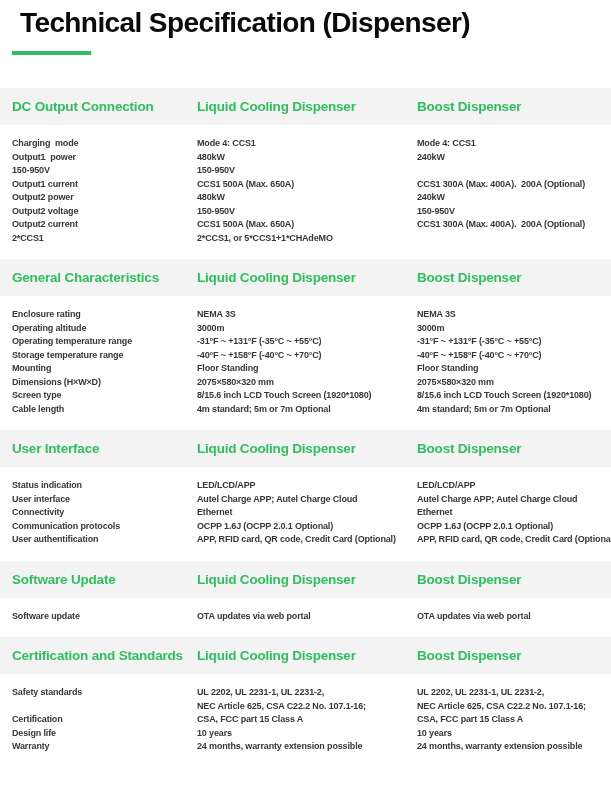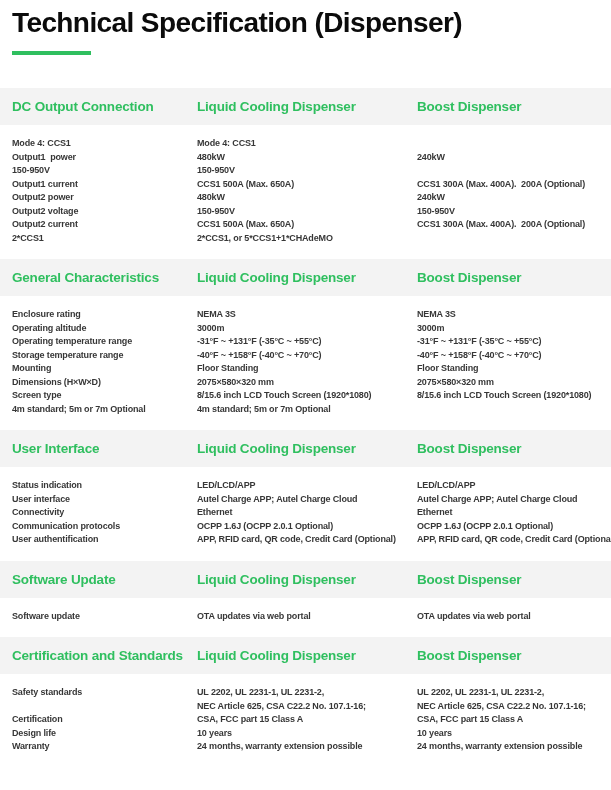--- a/index.html
+++ b/index.html
@@ -8,21 +8,21 @@
     --text:#373737;
     --title:#0B0B0B;
   }
   *{box-sizing:border-box;}
   html,body{margin:0;padding:0;}
   body{
     width:611px;height:790px;background:#ffffff;overflow:hidden;
     font-family:"Liberation Sans", sans-serif;color:var(--text);
   }
   .doc-title{
-    margin:8px 12px 0;
+    margin:8px 20px 0;
     font-size:28px;line-height:30px;font-weight:900;color:var(--title);
     letter-spacing:-0.6px;white-space:nowrap;
   }
   .title-rule{
     margin:13px 0 0 12px;width:79px;height:4px;background:var(--green);
   }
   .sections{margin-top:33px;}
   .grid{
     display:grid;
     grid-template-columns:185px 220px 1fr;
@@ -50,20 +50,21 @@
 
 <main class="sections">
   <section class="section">
     <div class="band grid">
       <h2>DC Output Connection</h2>
       <h2>Liquid Cooling Dispenser</h2>
       <h2>Boost Dispenser</h2>
     </div>
     <div class="rows">
         <div class="row grid">
+          <div class="cell">Charging  mode</div>
           <div class="cell">Mode 4: CCS1</div>
           <div class="cell">Mode 4: CCS1</div>
         </div>
         <div class="row grid">
           <div class="cell">Output1  power</div>
           <div class="cell">480kW</div>
           <div class="cell">240kW</div>
         </div>
         <div class="row grid">
           <div class="cell">150-950V</div>
@@ -132,20 +133,21 @@
           <div class="cell">Dimensions (H×W×D)</div>
           <div class="cell">2075×580×320 mm</div>
           <div class="cell">2075×580×320 mm</div>
         </div>
         <div class="row grid">
           <div class="cell">Screen type</div>
           <div class="cell">8/15.6 inch LCD Touch Screen (1920*1080)</div>
           <div class="cell">8/15.6 inch LCD Touch Screen (1920*1080)</div>
         </div>
         <div class="row grid">
+          <div class="cell">Cable length</div>
           <div class="cell">4m standard; 5m or 7m Optional</div>
           <div class="cell">4m standard; 5m or 7m Optional</div>
         </div>
       </div>
   </section>
 
   <section class="section">
     <div class="band grid">
       <h2>User Interface</h2>
       <h2>Liquid Cooling Dispenser</h2>

